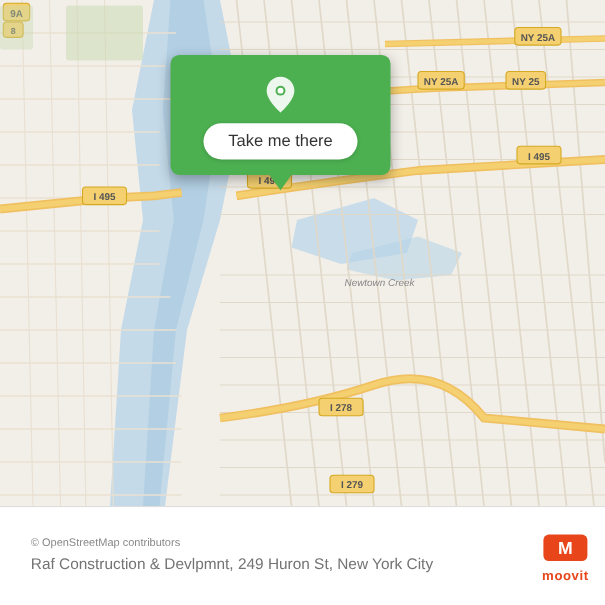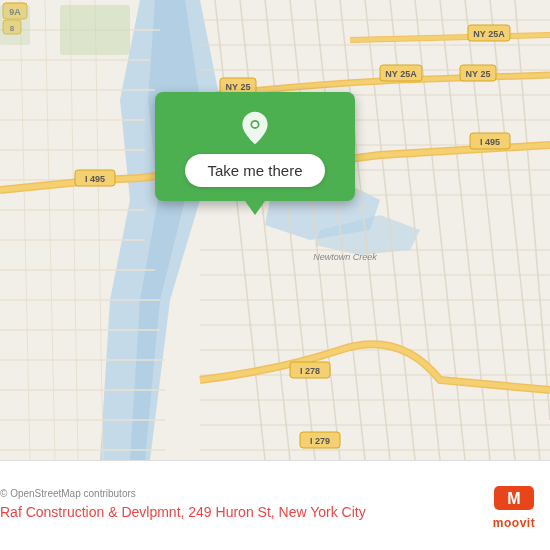--- a/index.html
+++ b/index.html
@@ -41,21 +41,20 @@
       left: 155px;
       width: 200px;
       background: #4CAF50;
       border-radius: 8px;
       padding: 18px 14px 14px 14px;
       display: flex;
       flex-direction: column;
       align-items: center;
       box-shadow: 0 4px 12px rgba(0,0,0,0.3);
       z-index: 10;
-      margin-top: 42px;
     }
 
     #popup::after {
       content: '';
       position: absolute;
       bottom: -14px;
       left: 50%;
       transform: translateX(-50%);
       width: 0;
       height: 0;
@@ -87,37 +86,37 @@
     #bottom-bar {
       position: absolute;
       bottom: 0;
       left: 0;
       width: 100%;
       height: 90px;
       background: white;
       display: flex;
       align-items: center;
       justify-content: space-between;
-      padding: 8px 14px 8px 0;
+      padding: 8px 14px 8px 28px;
       border-top: 1px solid #ddd;
     }
 
     #address-block {
       flex: 1;
     }
 
     #attribution {
       font-size: 10px;
       color: #888;
       margin-bottom: 4px;
     }
 
     #address-text {
       font-size: 14px;
-      color: #ef4444;
+      color: #737373;
       font-weight: 400;
       line-height: 1.4;
     }
 
     #moovit-logo {
       display: flex;
       flex-direction: column;
       align-items: center;
       margin-left: 10px;
       flex-shrink: 0;

